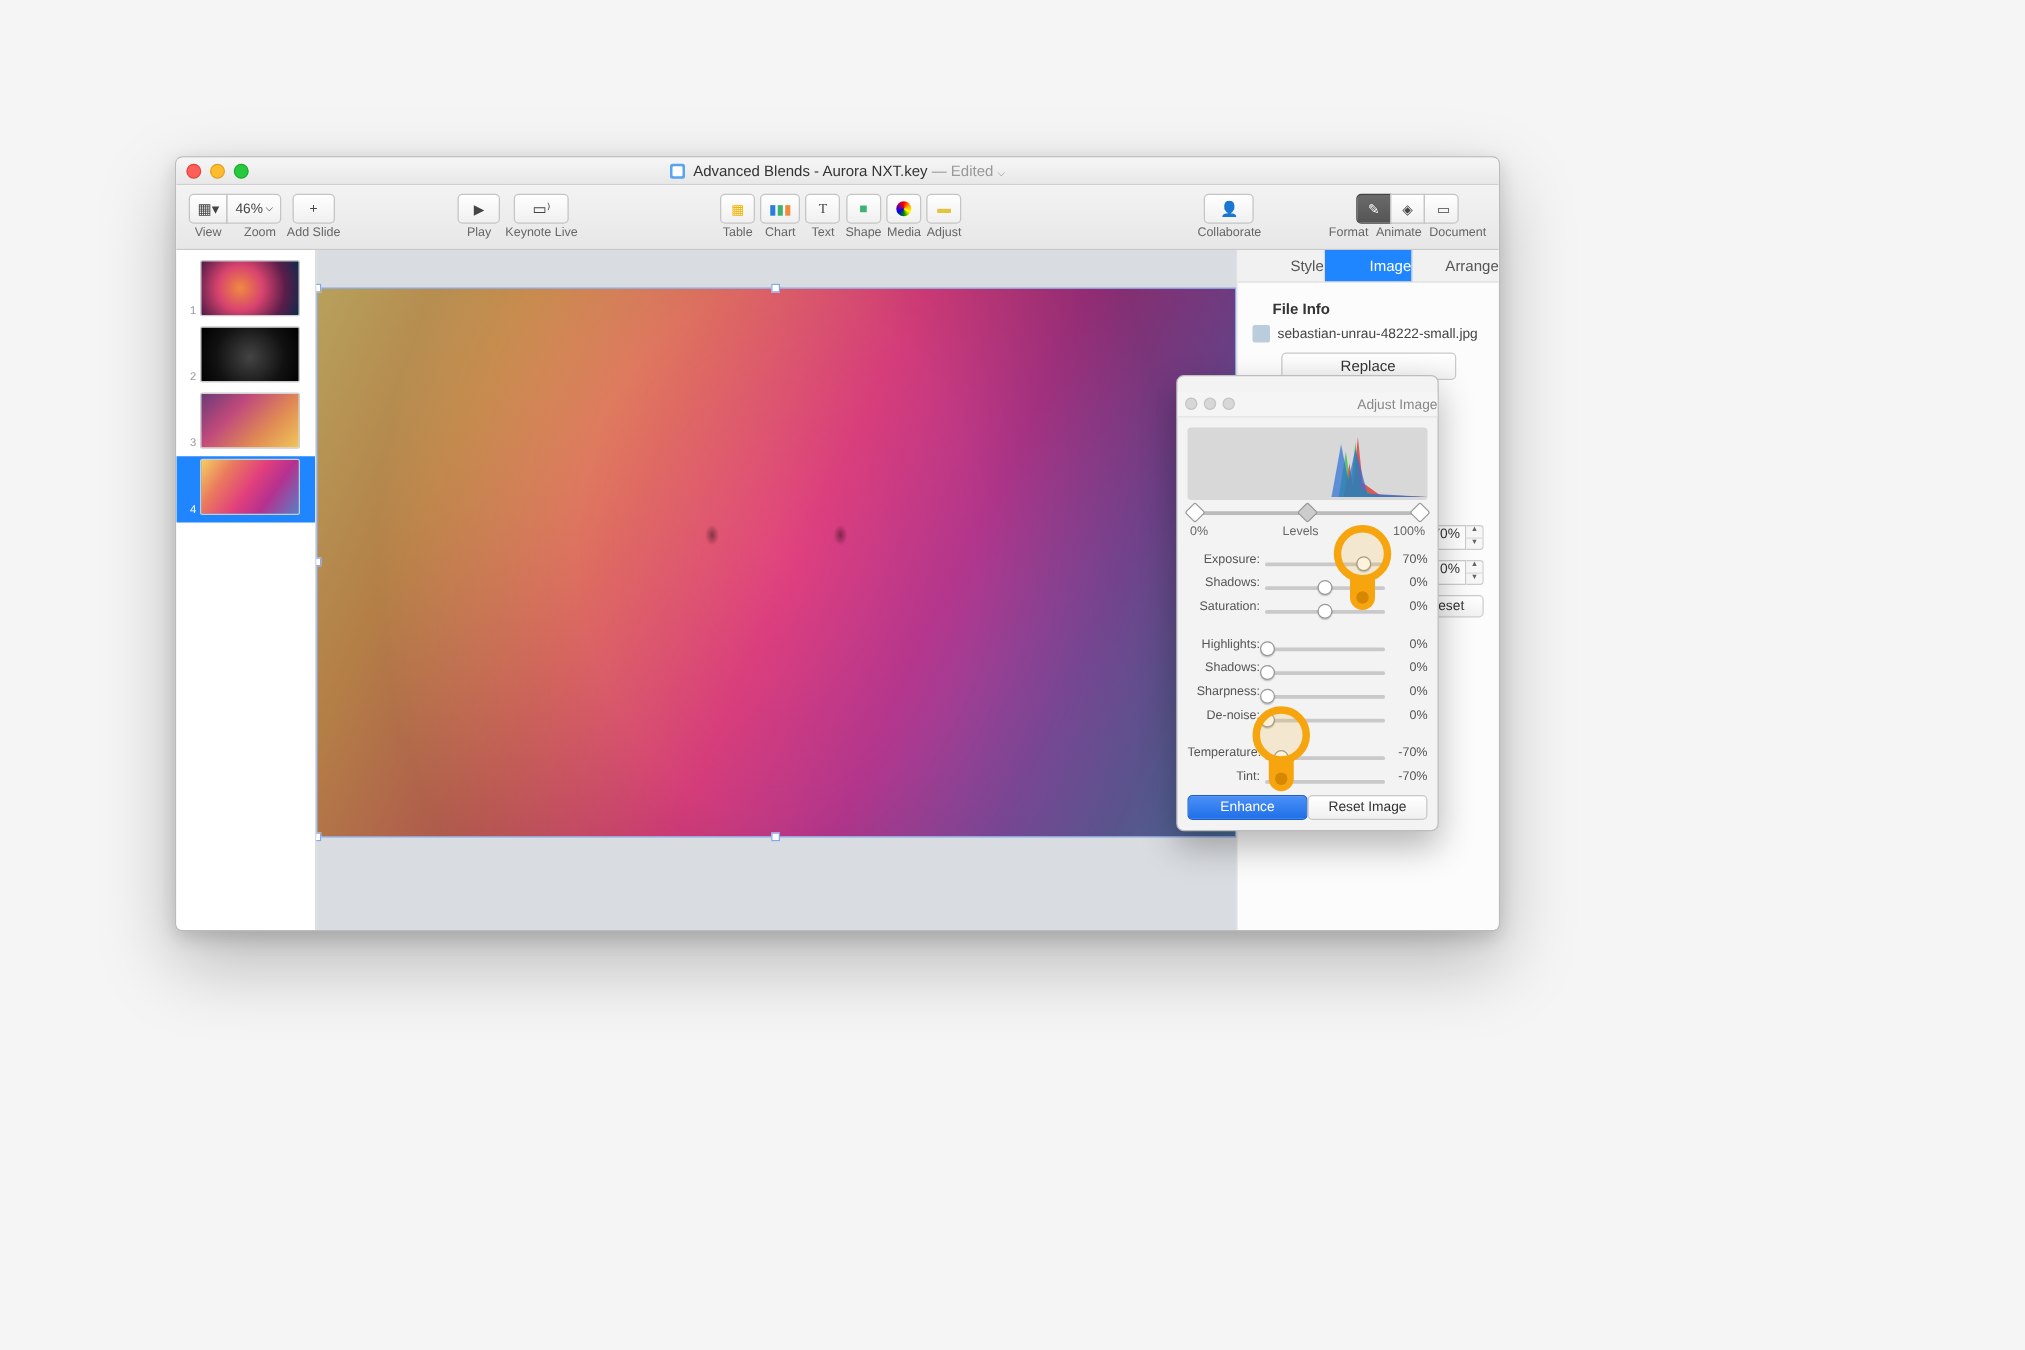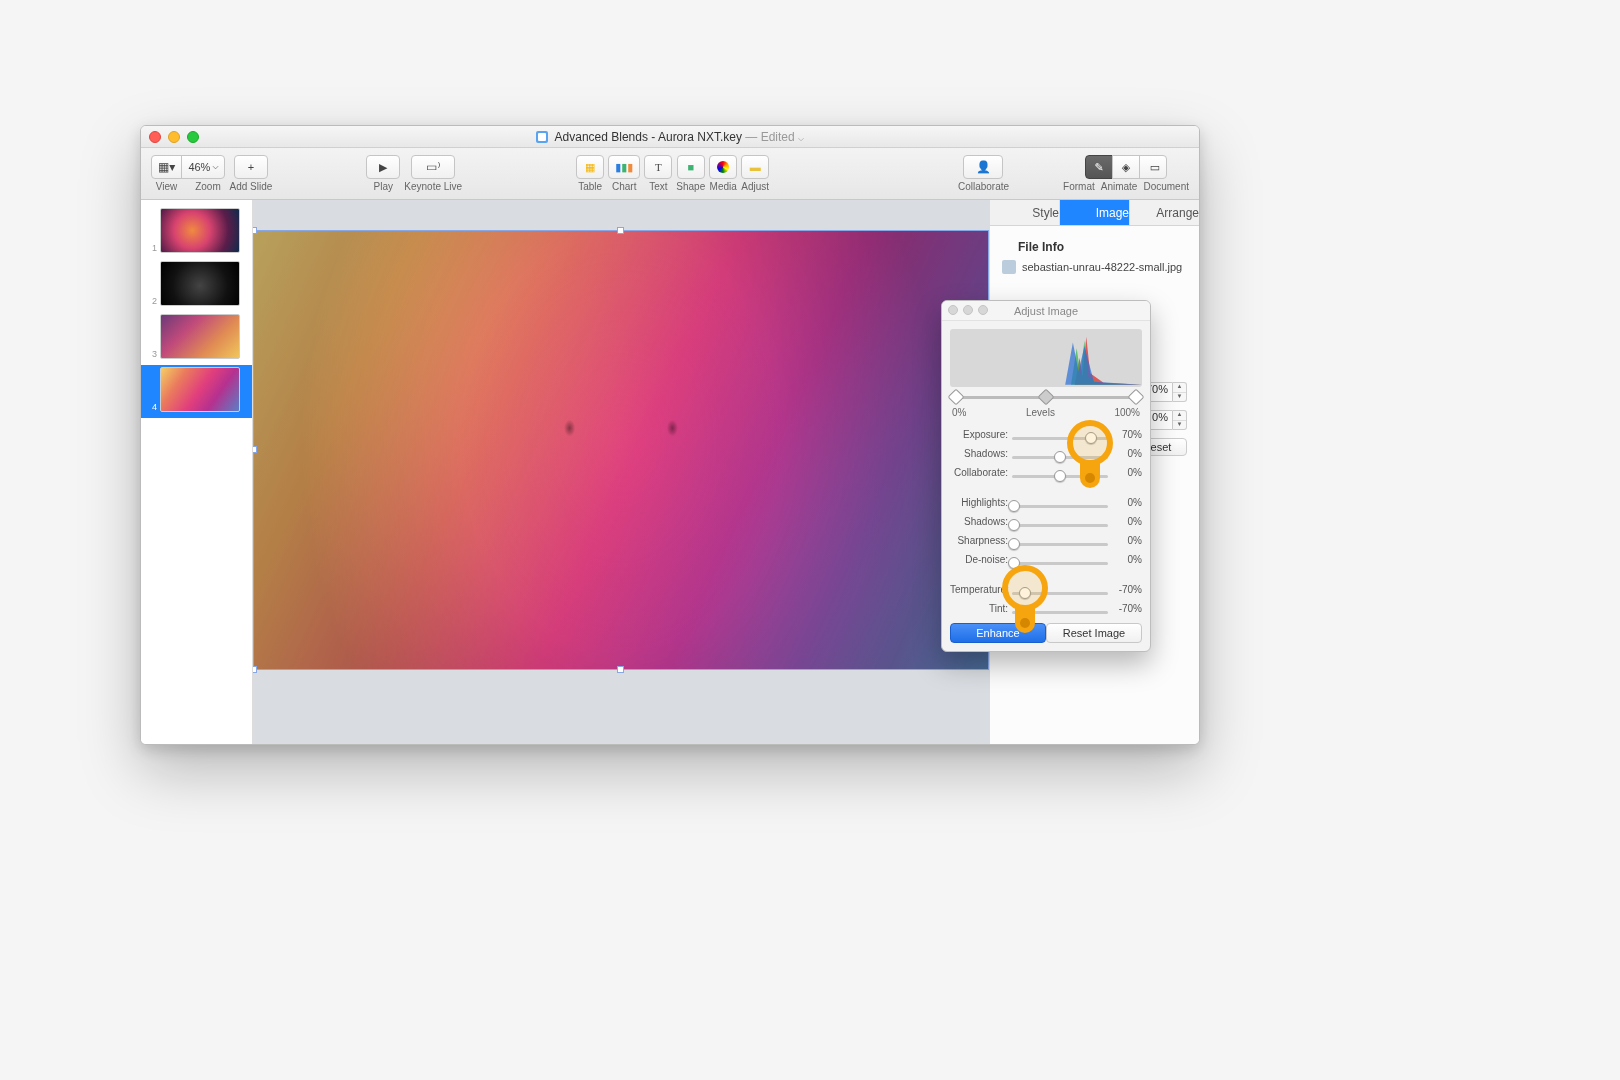--- a/index.html
+++ b/index.html
@@ -133,21 +133,21 @@
   .popover {
     position:absolute;
     width:210px;
     background:#f3f3f3;
     border:1px solid #bdbdbd;
     border-radius:6px;
     box-shadow: 0 12px 28px rgba(0,0,0,0.28);
     font-size:11px; color:#444;
     overflow:hidden;
   }
-  .pop-title { height:20px; line-height:20px; text-align:center; font-size:11px; color:#888; background:#f5f5f5; border-bottom:1px solid #e2e2e2; position:relative;}
+  .pop-title { height:20px; line-height:20px; text-align:right; font-size:11px; color:#888; background:#f5f5f5; border-bottom:1px solid #e2e2e2; position:relative;margin-top:13px;}
   .pop-tl { position:absolute; left:6px; top:4px; display:flex; gap:5px;}
   .pop-tl span{width:10px;height:10px;border-radius:50%;background:#d7d7d7;border:0.5px solid #c4c4c4;}
   .histo { margin:8px 8px 2px; height:58px; background:#d8d8d8; border-radius:3px; position:relative; overflow:hidden;}
   .histo svg{position:absolute;inset:0;}
   .levels { margin:0 8px; position:relative; height:18px; }
   .lv-track { position:absolute; left:4px; right:4px; top:7px; height:3px; background:#bbb; border-radius:2px;}
   .lv-knob { position:absolute; top:2px; width:12px; height:12px; background:#fff; border:1px solid #999; border-radius:2px; transform:rotate(45deg);}
   .lv-row { display:flex; justify-content:space-between; margin:0 10px 6px; font-size:10px; color:#666;}
   .slider-row { display:flex; align-items:flex-end; margin:3px 8px; height:16px;}
   .sl-label { width:62px; text-align:right; font-size:10px; color:#555; padding-right:4px;}
@@ -326,20 +326,23 @@
         <div class="insp-tab">Style</div>
         <div class="insp-tab on">Image</div>
         <div class="insp-tab">Arrange</div>
       </div>
       <div class="insp-body">
         <div class="insp-h">File Info</div>
         <div class="file-row">
           <span class="file-ico"></span>
           <span>sebastian-unrau-48222-small.jpg</span>
         </div>
+        <div style="display:flex;justify-content:center;">
+          <div class="btn">Replace</div>
+        </div>
 
         <div style="height:100px;"></div>
 
         <div class="field-row">
           <span></span>
           <div class="num-field">
             <div class="num-input">70%</div>
             <div class="stepper">
                 <div>▲</div>
                 <div>▼</div>
@@ -401,21 +404,21 @@
     <div class="sl-val">70%</div>
   </div>
       <div class="slider-row">
     <div class="sl-label">Shadows:</div>
     <div class="sl-track">
           <div class="sl-knob" style="left:calc(50% - 6px);"></div>
         </div>
     <div class="sl-val">0%</div>
   </div>
       <div class="slider-row">
-    <div class="sl-label">Collaborate:</div>
+    <div class="sl-label">Saturation:</div>
     <div class="sl-track">
           <div class="sl-knob" style="left:calc(50% - 6px);"></div>
         </div>
     <div class="sl-val">0%</div>
   </div>
     </div>
   <div class="pop-sep"></div>
   <div id="slider-group-2">
       <div class="slider-row">
     <div class="sl-label">Highlights:</div>

